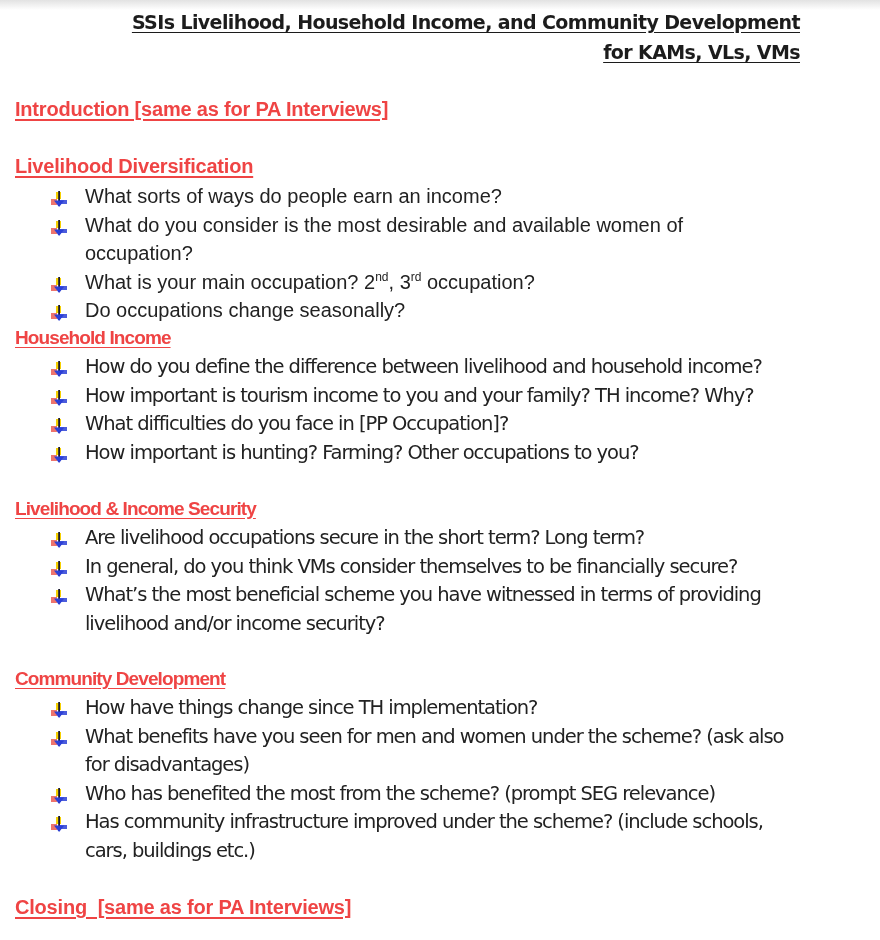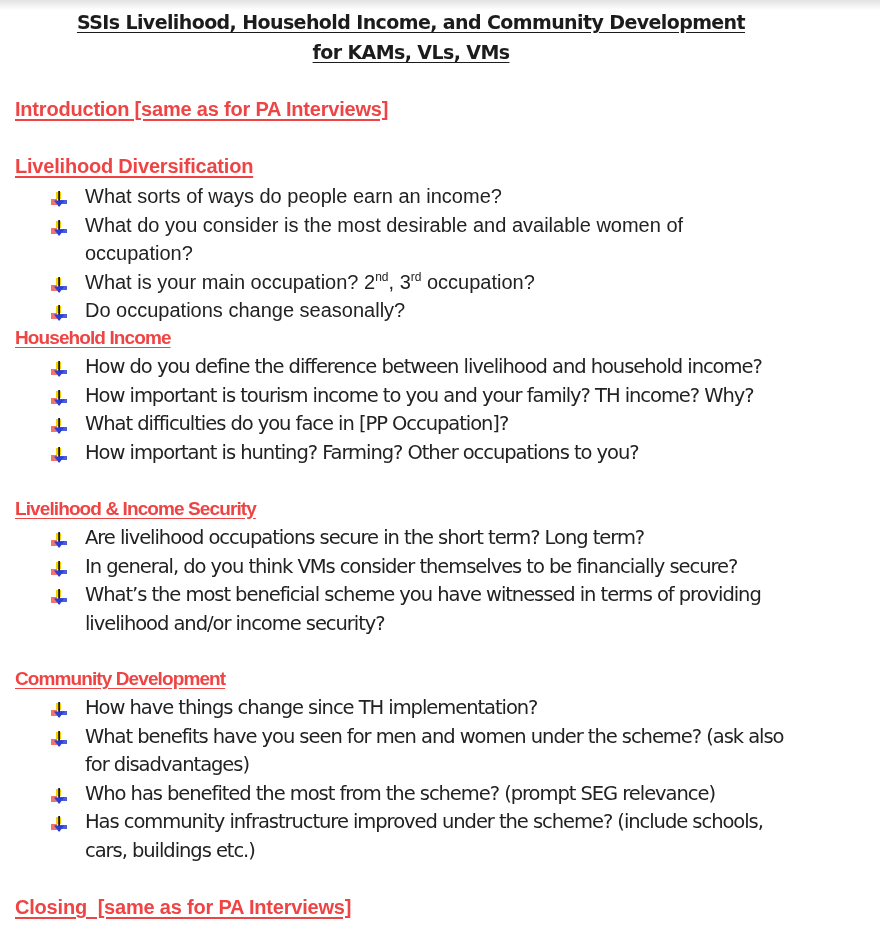--- a/index.html
+++ b/index.html
@@ -8,26 +8,25 @@
     background: #ffffff;
     font-family: "Liberation Sans", "DejaVu Sans", sans-serif;
     color: #1a1a1a;
     position: relative;
   }
   .topfade {
     position: absolute; left: 0; top: 0; width: 880px; height: 10px;
     background: linear-gradient(#e2e2e2, #ffffff);
   }
   .title {
-    position: absolute; left: 0; width: 800px; text-align: center;
+    position: absolute; left: 0; width: 800px; text-align: right;
     font-family: "DejaVu Sans", sans-serif; font-weight: bold;
     font-size: 19px; letter-spacing: -0.6px;
     text-decoration: underline; text-underline-offset: 3px;
     color: #1c1c1c;
-    margin-left: 11px;
   }
   .t1 { top: 11px; }
   .t2 { top: 41px; }
   .heading {
     position: absolute; left: 15px;
     font-family: "Liberation Sans", sans-serif; font-weight: bold;
     font-size: 20px; letter-spacing: -0.2px;
     text-decoration: underline; text-underline-offset: 3px;
     color: #ef4444; white-space: pre;
   }

